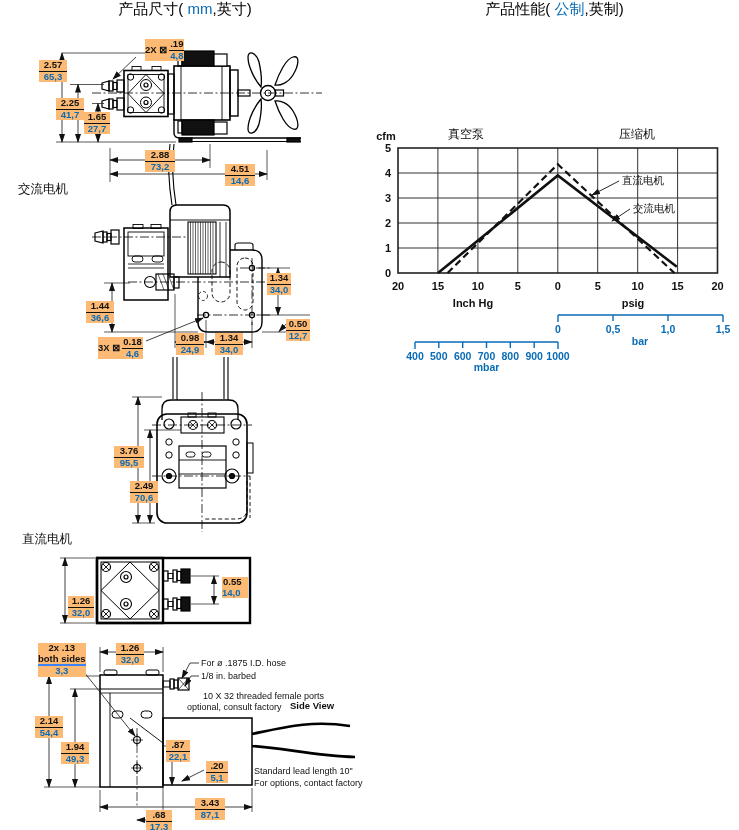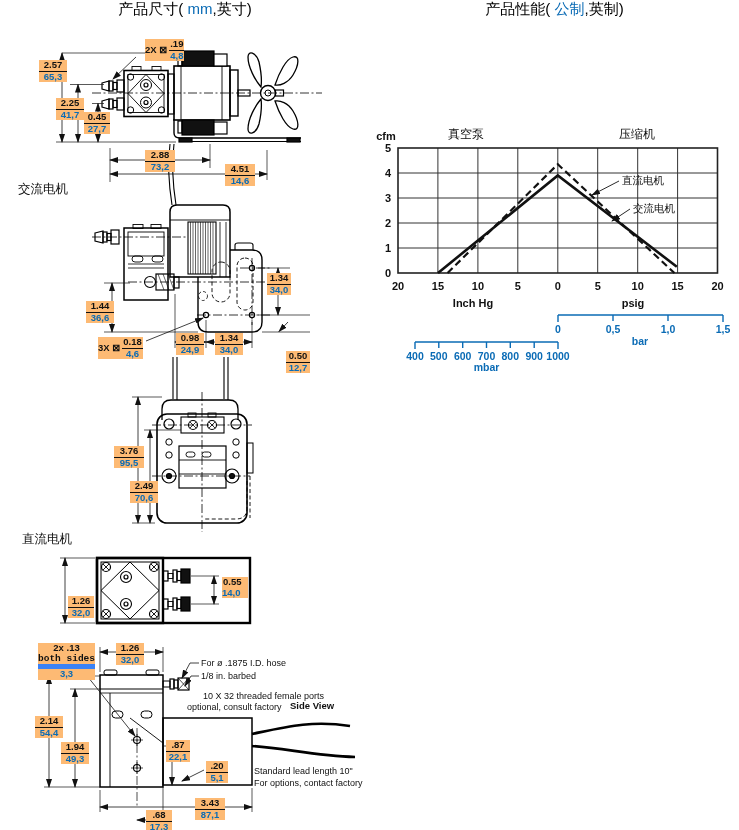--- a/index.html
+++ b/index.html
@@ -6,21 +6,21 @@
   body{width:739px;height:830px;background:#fff;position:relative;font-family:"Liberation Sans",sans-serif;overflow:hidden;}
   .title{position:absolute;font-size:15px;font-weight:normal;color:#000;text-align:center;white-space:pre;}
   .blue{color:#0a6bb5;}
   .sec{position:absolute;font-size:12.5px;color:#111;}
   .dim{position:absolute;text-align:center;font-size:9.5px;font-weight:bold;line-height:1.12;background:#fdba74;color:#111;z-index:3;}
   .dim .in{display:block;border-bottom:1px solid #111;padding:0 1px;}
   .dim .mm{display:block;color:#0a6bb5;}
   .dim.nobar .in{border-bottom:none;}
   .dim .row{display:flex;align-items:center;gap:2px;}
   .dim .l1{display:block;}
-  .dim .l1.bar{border-bottom:5px solid #3b82f6;font-family:Liberation Mono, monospace;}
+  .dim .l1.bar{border-bottom:2px solid #3b82f6;}
   .note{position:absolute;font-size:9px;color:#111;white-space:nowrap;z-index:3;}
   .note.bold{font-weight:bold;font-size:9.5px;}
   svg{position:absolute;overflow:visible;}
   svg text{font-family:"Liberation Sans",sans-serif;}
 </style>
 </head>
 <body>
 
 <div class="title" style="left:0;top:8;width:370px;"><span>产品尺寸( </span><span class="blue">mm</span><span>,英寸)</span></div>
 <div class="title" style="left:370px;top:8;width:369px;"><span>产品性能( </span><span class="blue">公制</span><span>,英制)</span></div>
@@ -111,21 +111,21 @@
   </div>
 <div class="dim" style="left:39px;top:60px;width:28px;">
     <span class="in">2.57</span>
     <span class="mm">65,3</span>
   </div>
 <div class="dim" style="left:56px;top:98px;width:28px;">
     <span class="in">2.25</span>
     <span class="mm">41,7</span>
   </div>
 <div class="dim" style="left:84px;top:112px;width:26px;">
-    <span class="in">0.45</span>
+    <span class="in">1.65</span>
     <span class="mm">27,7</span>
   </div>
 <div class="dim" style="left:145px;top:150px;width:30px;">
     <span class="in">2.88</span>
     <span class="mm">73,2</span>
   </div>
 <div class="dim" style="left:225px;top:164px;width:30px;">
     <span class="in">4.51</span>
     <span class="mm">14,6</span>
   </div>
@@ -184,21 +184,21 @@
 </svg>
 
 <div class="dim" style="left:86px;top:301px;width:28px;">
     <span class="in">1.44</span>
     <span class="mm">36,6</span>
   </div>
 <div class="dim" style="left:267px;top:273px;width:24px;">
     <span class="in">1.34</span>
     <span class="mm">34,0</span>
   </div>
-<div class="dim" style="left:286px;top:319px;width:24px;margin-top:32px;">
+<div class="dim" style="left:286px;top:319px;width:24px;">
     <span class="in">0.50</span>
     <span class="mm">12,7</span>
   </div>
 <div class="dim" style="left:98px;top:337px;">
     <div class="row">
       <span class="pre">3X ⊠</span>
       <span class="frac">
         <span class="in">0.18</span>
         <span class="mm">4,6</span>
       </span>

